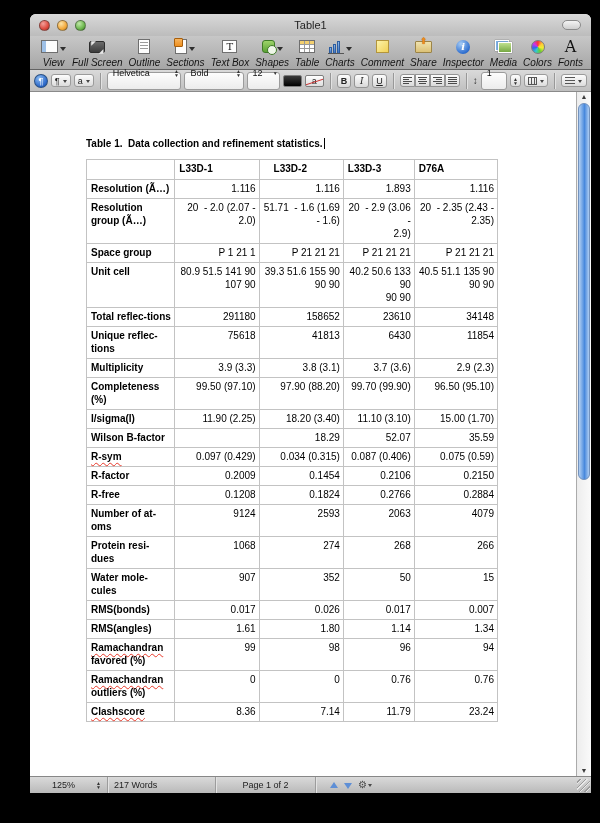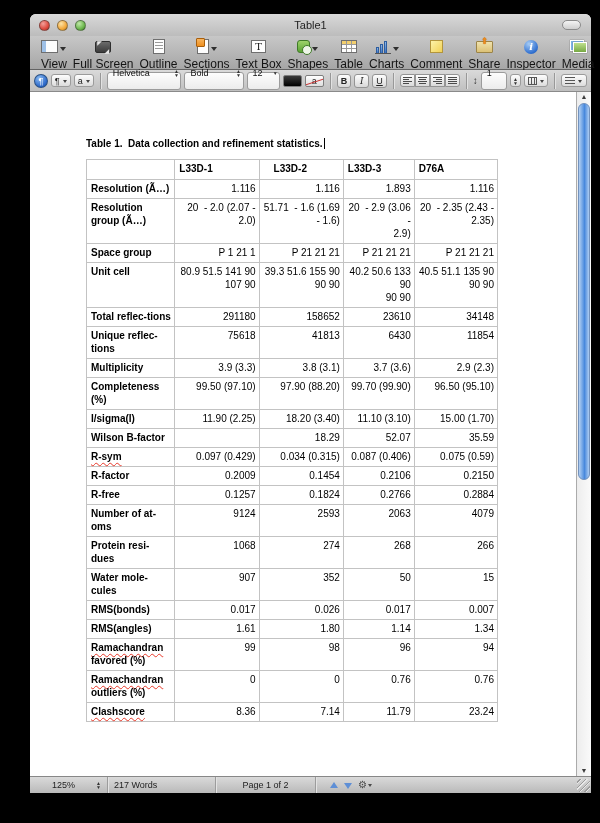--- a/index.html
+++ b/index.html
@@ -21,21 +21,21 @@
   .wtitle { position:absolute; left:0; right:0; text-align:center; font-size:11px; color:#232323; }
   .lozenge { position:absolute; right:10px; top:6px; width:19px; height:10px; border-radius:5px;
     border:1px solid #8b8b8b; background:linear-gradient(#f4f4f4,#cfcfcf); }
 
   
   .toolbar { height:34px; flex:0 0 34px; background:linear-gradient(#c7c7c7,#a6a6a6);
     border-bottom:1px solid #636363; display:flex; align-items:flex-start; padding:1px 5px 0 8px; }
   .titem { display:flex; flex-direction:column; align-items:center; justify-content:flex-start;
     padding:1px 3px 0; cursor:default; }
   .ticon { height:17px; display:flex; align-items:center; justify-content:center; }
-  .tlabel { font-size:12px; color:#141414; margin-top:2px; white-space:nowrap; }
+  .tlabel { font-size:10px; color:#141414; margin-top:2px; white-space:nowrap;font-style:italic; }
   .dd { width:0; height:0; border:3px solid transparent; border-top:4px solid #2e2e2e;
     margin-left:2px; align-self:flex-end; margin-bottom:1px; }
   .sp1{width:22px;} .sp2{width:26px;} .spf{flex:1;}
 
   .i-view { width:17px; height:13px; background:#fdfdfd; border:1px solid #6f6f6f;
     box-shadow:inset 4px 0 0 #9fc1e7; }
   .i-full { width:16px; height:12px; border-radius:2px; border:1px solid #2d2d2d;
     background:linear-gradient(#6b6b6b,#3c3c3c); position:relative; }
   .i-full::before { content:"◤"; position:absolute; left:1px; top:-3px; font-size:6px; color:#e8e8e8; }
   .i-full::after  { content:"◢"; position:absolute; right:1px; bottom:-2px; font-size:6px; color:#e8e8e8; }
@@ -448,21 +448,21 @@
             </tr>
             <tr>
               <th>R-factor</th>
               <td>0.2009</td>
               <td>0.1454</td>
               <td>0.2106</td>
               <td>0.2150</td>
             </tr>
             <tr>
               <th>R-free</th>
-              <td>0.1257</td>
+              <td>0.1208</td>
               <td>0.1824</td>
               <td>0.2766</td>
               <td>0.2884</td>
             </tr>
             <tr>
               <th>Number of at-oms</th>
               <td>9124</td>
               <td>2593</td>
               <td>2063</td>
               <td>4079</td>

